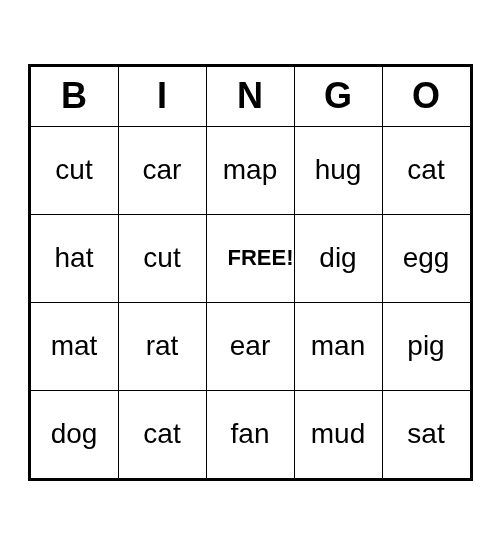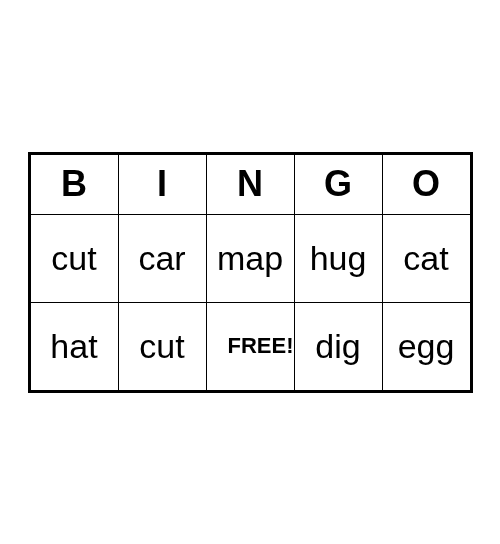--- a/index.html
+++ b/index.html
@@ -27,21 +27,21 @@
       border-collapse: collapse;
     }
 
     .bingo-table td,
     .bingo-table th {
       border: 1.5px solid #000;
       width: 88px;
       height: 88px;
       text-align: center;
       vertical-align: middle;
-      font-size: 34px;
+      font-size: 28px;
     }
 
     .bingo-table th {
       height: 60px;
       font-size: 36px;
       font-weight: bold;
       background: #fff;
     }
 
     .free-cell {
@@ -72,15 +72,29 @@
         <td>hug</td>
         <td>cat</td>
       </tr>
       <tr>
         <td>hat</td>
         <td>cut</td>
         <td class="free-cell">FREE!</td>
         <td>dig</td>
         <td>egg</td>
       </tr>
+      <tr>
+        <td>mat</td>
+        <td>rat</td>
+        <td>ear</td>
+        <td>man</td>
+        <td>pig</td>
+      </tr>
+      <tr>
+        <td>dog</td>
+        <td>cat</td>
+        <td>fan</td>
+        <td>mud</td>
+        <td>sat</td>
+      </tr>
     </tbody>
   </table>
 </div>
 
 </body></html>

